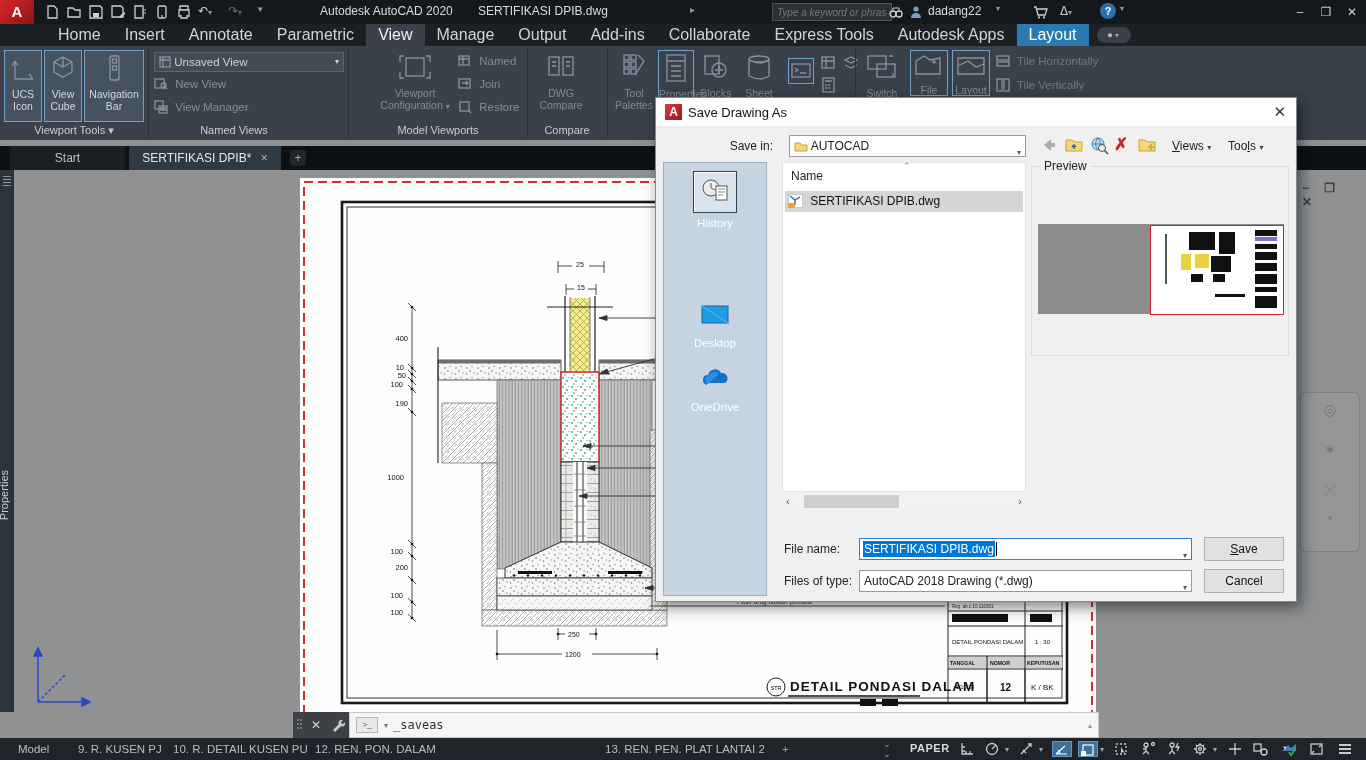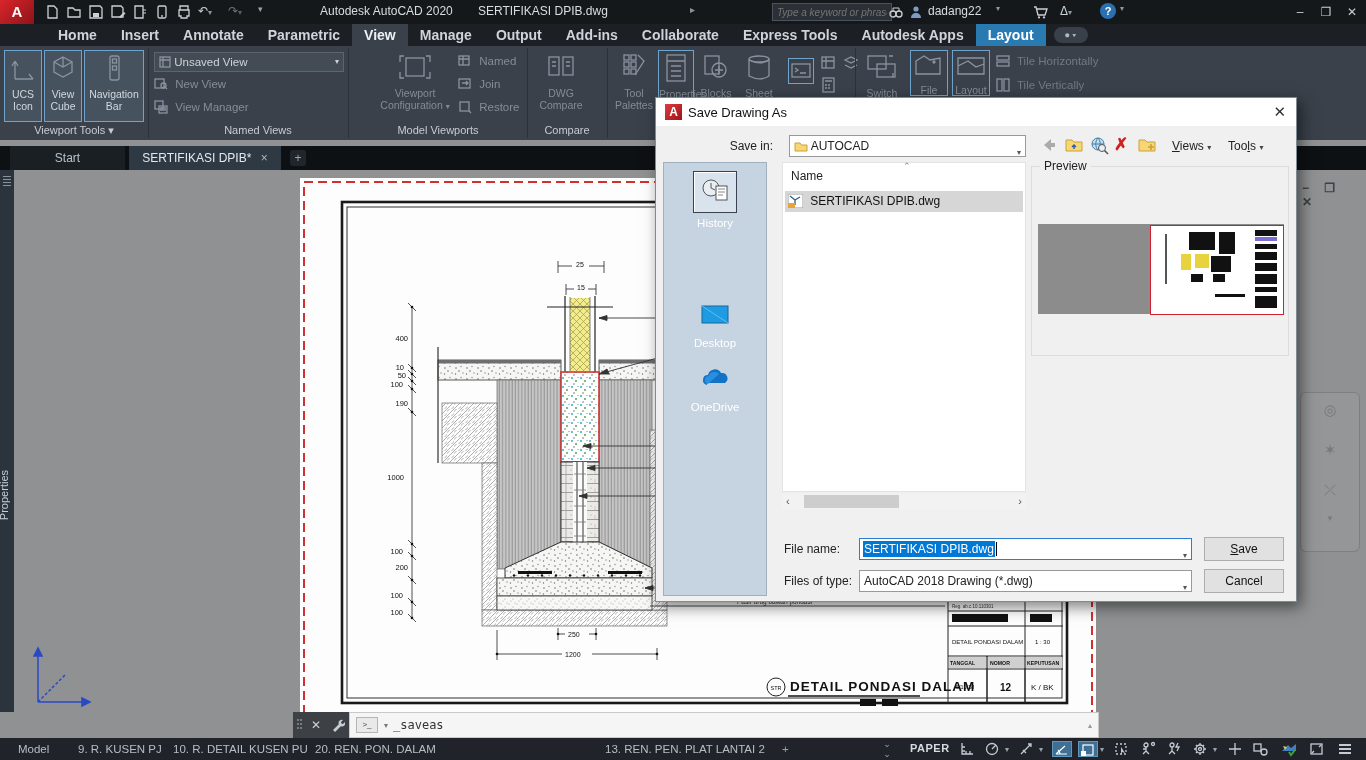--- a/index.html
+++ b/index.html
@@ -12,21 +12,21 @@
   #logo{left:0;top:0;width:34px;height:24px;background:linear-gradient(135deg,#d9252b,#8d1418);
         color:#fff;font-weight:bold;font-size:15px;text-align:center;line-height:24px;}
   .qat-ic{top:4px;width:16px;height:16px;color:#c9d1d8;}
   .qat-ic svg{display:block}
   .tb-txt{top:4px;font-size:12px;color:#d8dde2;white-space:nowrap;}
   #search-box{left:772px;top:3px;width:110px;height:16px;background:#2a3036;border:1px solid #4a525c;
               color:#8d969f;font-style:italic;font-size:10px;padding:0 4px;font-family:"Liberation Sans",sans-serif;}
   .win-btn{top:4px;width:20px;height:16px;color:#c9d0d7;font-size:12px;text-align:center;line-height:16px;}
   
   #ribbon-tabs{left:0;top:24px;width:1366px;height:22px;background:#1c1f23;display:flex;align-items:stretch;padding-left:46px;box-sizing:border-box;}
-  .rtab{padding:0 12px;font-size:14px;color:#cfd4da;line-height:22px;cursor:default;font-weight:bold;}
+  .rtab{padding:0 12px;font-size:16px;color:#cfd4da;line-height:22px;cursor:default;}
   .rtab.active{background:#3a414a;color:#eef1f4;}
   .rtab.hl{background:#2a7ab2;color:#fff;}
   #rec-chip{margin-left:8px;margin-top:3px;width:34px;height:16px;background:#3a4049;border-radius:8px;
             color:#aeb6bf;font-size:9px;text-align:center;line-height:16px;}
   
   #ribbon{left:0;top:46px;width:1366px;height:94px;background:#3a414a;color:#aeb6bf;}
   .rsep{top:2px;width:1px;height:90px;background:#2b3138;}
   .plabel{top:78px;height:14px;font-size:11px;color:#c6ccd2;text-align:center;white-space:nowrap;}
   .bigbtn{top:4px;height:72px;text-align:center;font-size:10.5px;line-height:12px;color:#828c97;}
   .bigbtn .bicon{margin:2px auto 3px auto;}
@@ -242,21 +242,21 @@
       <span>New View</span>
     </div>
     <div class="abs smallrow" style="left:154px;top:54px">
       <span class="sicon"><svg width="14" height="14" class="ghosticon">
             <rect x="1" y="1" width="8" height="8"></rect>
             <rect x="5" y="6" width="8" height="7"></rect>
             <path d="M6 8h6M6 10h6"></path>
           </svg></span>
       <span>View Manager</span>
     </div>
-    <div class="abs plabel" style="left:160px;width:196px">Named Views</div>
+    <div class="abs plabel" style="left:136px;width:196px">Named Views</div>
     <div class="abs rsep" style="left:348px"></div>
 
     <div class="abs bigbtn" style="left:376px;width:78px">
       <div class="bicon"><svg width="34" height="30" class="ghosticon">
             <path d="M6 4h-4v6M28 4h4v6M6 26h-4v-6M28 26h4v-6"></path>
             <rect x="8" y="6" width="18" height="18"></rect>
           </svg></div>
       <div><span>Viewport</span><br><span>Configuration</span> <span style="font-size:8px">▾</span></div>
     </div>
     <div class="abs smallrow" style="left:458px;top:8px">
@@ -673,21 +673,21 @@
       <span style="font-size:8px;color:#777;margin-right:5px">▾</span>
       <span id="cmd-text">_saveas</span>
       <span style="margin-left:auto;font-size:8px;color:#999">▴</span>
     </div>
   </div>
 
   <div id="statusbar" class="abs">
     <div class="abs ltab" style="left:8px">Model</div>
     <div class="abs ltab" style="left:68px">9. R. KUSEN PJ</div>
     <div class="abs ltab" style="left:163px">10. R. DETAIL KUSEN PU</div>
-    <div class="abs ltab" style="left:305px">20. REN. PON. DALAM</div>
+    <div class="abs ltab" style="left:305px">12. REN. PON. DALAM</div>
     <div class="abs ltab active" style="left:440px">12. DET. PON. DALAM</div>
     <div class="abs ltab" style="left:595px">13. REN. PEN. PLAT LANTAI 2</div>
     <div class="abs ltab" style="left:772px;color:#9aa3ac">+</div>
     <div class="abs" style="left:880px;top:1px;color:#9aa3ac;font-size:9px;line-height:10px;text-align:center;width:14px">⌄<br>⌄</div>
     <div class="abs" id="paper-label" style="left:910px">PAPER</div>
 
     <span class="abs sico" style="left:958px">
         <svg width="18" height="16" class="ghosticon" style="stroke:#c3cbd3">
           <path d="M4 2v11h11M4 6h3M4 10h3M8 13v-3M12 13v-3"></path>
         </svg>

